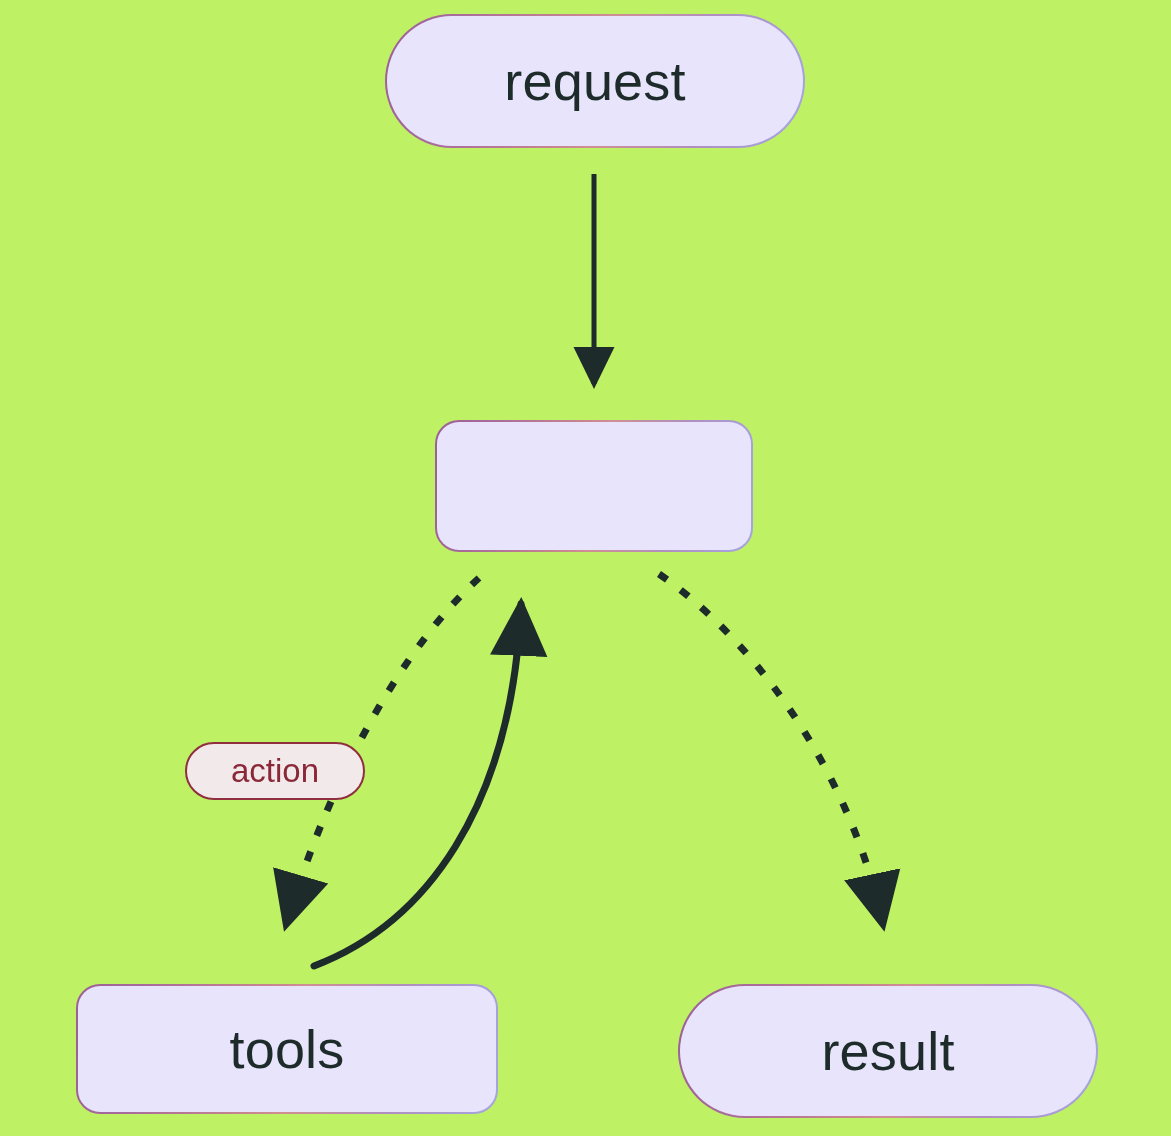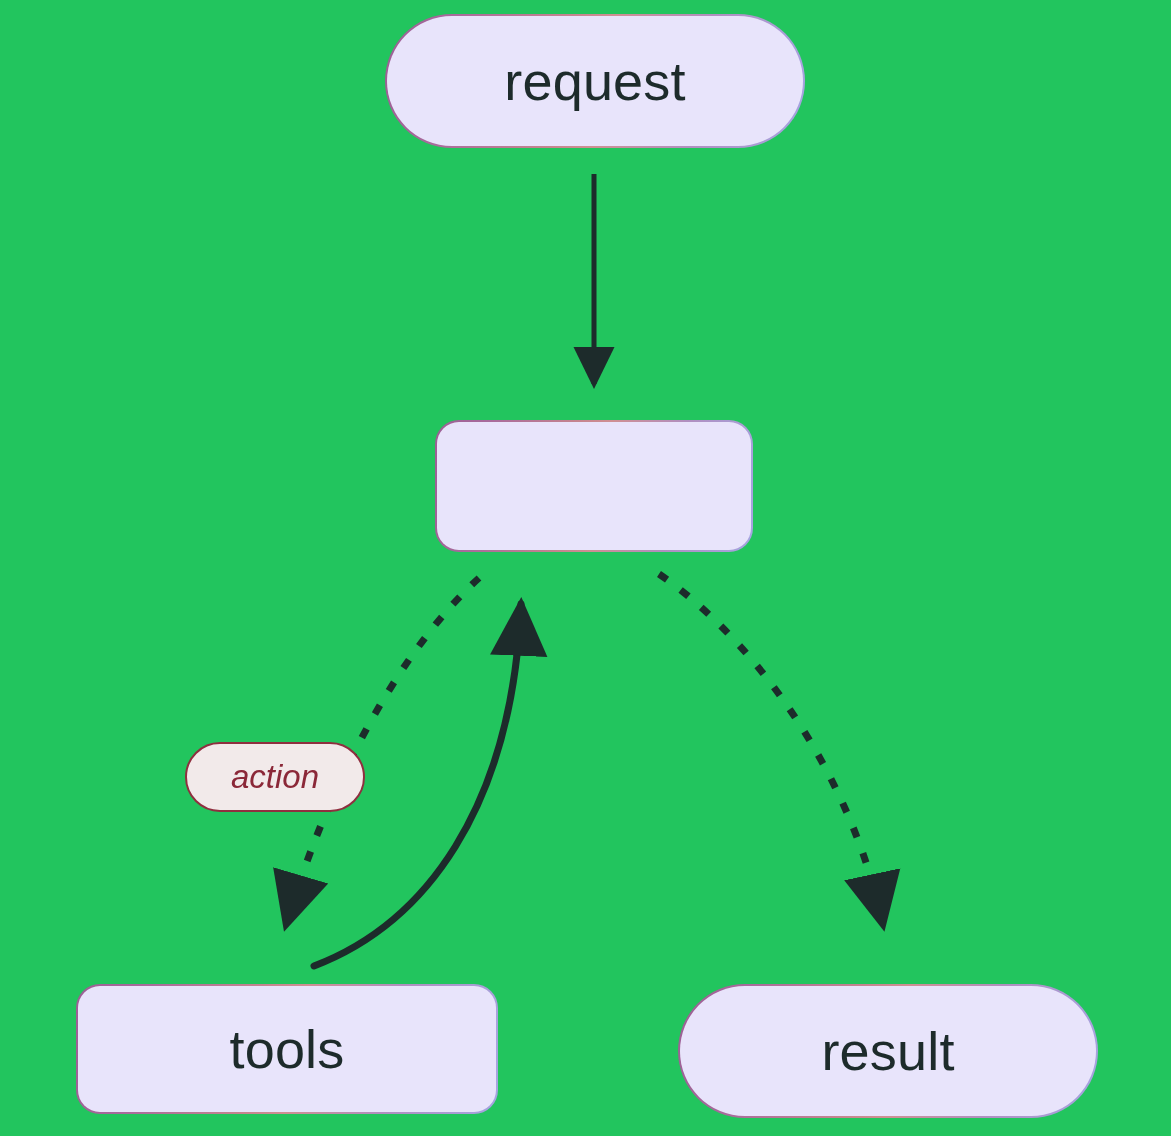--- a/index.html
+++ b/index.html
@@ -8,21 +8,21 @@
     padding: 0;
     background: #ffffff;
   }
   body {
     font-family: "Liberation Sans", sans-serif;
   }
   #diagram-root {
     position: relative;
     width: 1171px;
     height: 1136px;
-    background: #22c55e;
+    background: #bef264;
     overflow: hidden;
   }
   #edge-layer {
     position: absolute;
     left: 0;
     top: 0;
     width: 1171px;
     height: 1136px;
     pointer-events: none;
   }
@@ -65,21 +65,21 @@
     justify-content: center;
     background: #f2eaea;
     border: 2px solid #8f2f3f;
     border-radius: 999px;
     color: #8b2838;
     font-size: 33px;
     line-height: 1;
     white-space: nowrap;
     padding-bottom: 2px;
   }
-  #label-action      { left: 185px; top: 742px; width: 180px; height: 70px; font-style: italic; }
+  #label-action      { left: 185px; top: 742px; width: 180px; height: 58px; }
   #label-observation { left: 400px; top: 742px; width: 257px; height: 58px; }
 </style>
 </head>
 <body>
 
 <div id="diagram-root">
 
   <svg id="edge-layer" viewBox="0 0 1171 1136" width="1171" height="1136" xmlns="http://www.w3.org/2000/svg">
     <defs>
       <marker id="arrowhead" markerWidth="9" markerHeight="9" refX="7.4" refY="4.5" orient="auto" markerUnits="strokeWidth">

